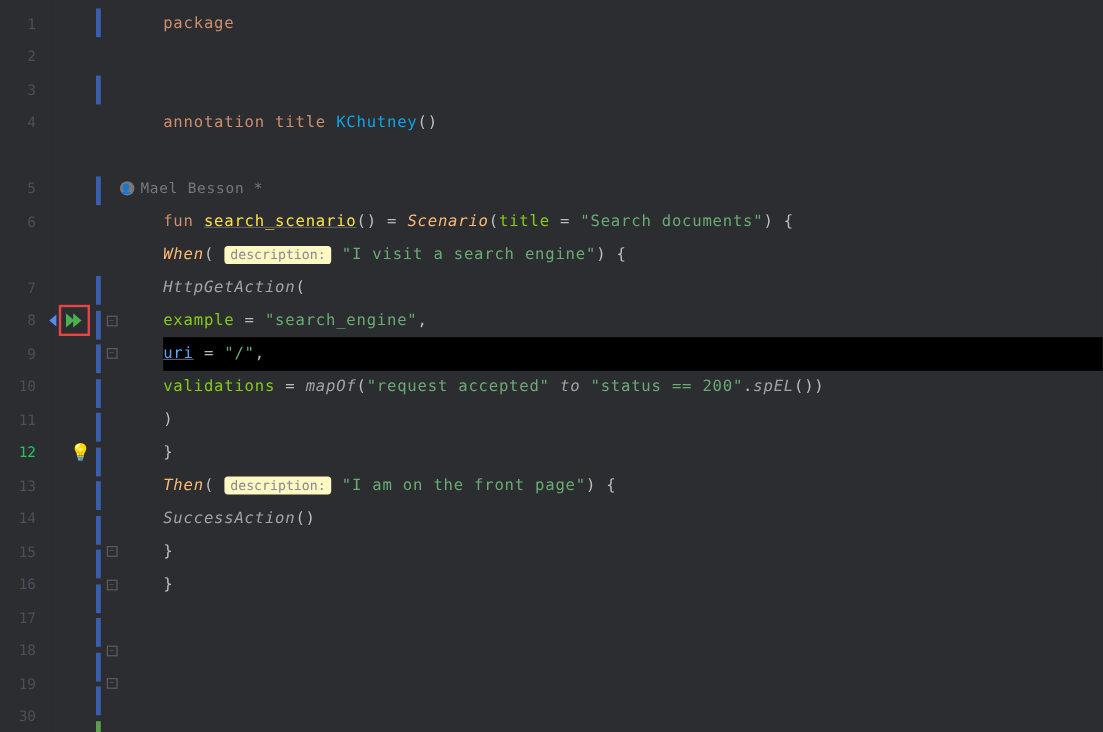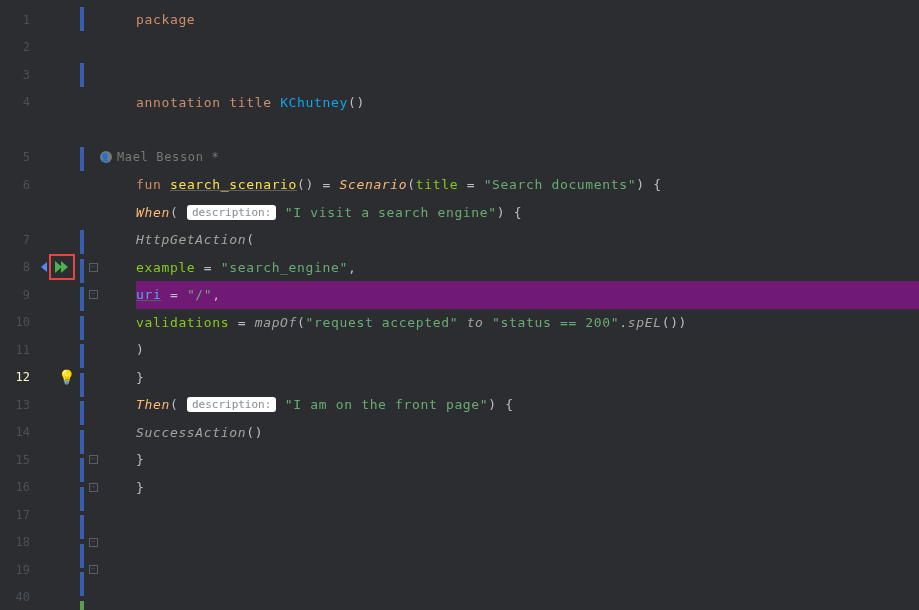--- a/index.html
+++ b/index.html
@@ -31,21 +31,21 @@
       height: 27.5px;
       color: #4b5059;
       text-align: right;
       padding-right: 14px;
       font-size: 12px;
       display: flex;
       align-items: center;
       justify-content: flex-end;
     }
     .line-num.current {
-      color: #fef9c3;
+      color: #22c55e;
     }
     .marker-col {
       width: 36px;
       background: #2b2d30;
       padding-top: 6px;
       flex-shrink: 0;
       position: relative;
     }
     .marker-cell {
       height: 27.5px;
@@ -135,21 +135,21 @@
       letter-spacing: 0.05em;
     }
     .code-line {
       height: 27.5px;
       display: flex;
       align-items: center;
       white-space: pre;
       margin-left: 36px;
     }
     .code-line.highlight {
-      background: #701a75;
+      background: #000000;
       text-align: center;
     }
     .inlay-line {
       height: 27.5px;
       display: flex;
       align-items: center;
       color: #787878;
       font-size: 12px;
     }
     .inlay-author-icon {
@@ -169,21 +169,21 @@
     .cls { color: #0ea5e9; }
     .fn-decl { color: #fde047; text-decoration: underline; text-decoration-color: #5a5d63; }
     .fn-call { color: #fdba74; font-style: italic; }
     .fn-call-y { color: #a3a3a3; font-style: italic; }
     .param { color: #84cc16; }
     .param-u { color: #56a8f5; text-decoration: underline; text-decoration-color: #5a5d63; }
     .str { color: #6aab73; }
     .anno { color: #b3ae60; }
     .punc { color: #bcbec4; }
     .hint {
-      background: #ffffff;
+      background: #fef9c3;
       color: #868a91;
       padding: 1px 5px;
       border-radius: 3px;
       font-size: 11px;
       font-style: normal;
       letter-spacing: 0;
     }
   </style>
 </head>
 <body>
@@ -205,21 +205,21 @@
     <div class="line-num">10</div>
     <div class="line-num">11</div>
     <div class="line-num current">12</div>
     <div class="line-num">13</div>
     <div class="line-num">14</div>
     <div class="line-num">15</div>
     <div class="line-num">16</div>
     <div class="line-num">17</div>
     <div class="line-num">18</div>
     <div class="line-num">19</div>
-    <div class="line-num">40</div>
+    <div class="line-num">30</div>
   </div>
 
   <div class="marker-col">
     <div class="marker-cell"></div>
     <div class="marker-cell"></div>
     <div class="marker-cell"></div>
     <div class="marker-cell"></div>
     <div class="marker-cell"></div>
     <div class="marker-cell"></div>
     <div class="marker-cell"></div>

